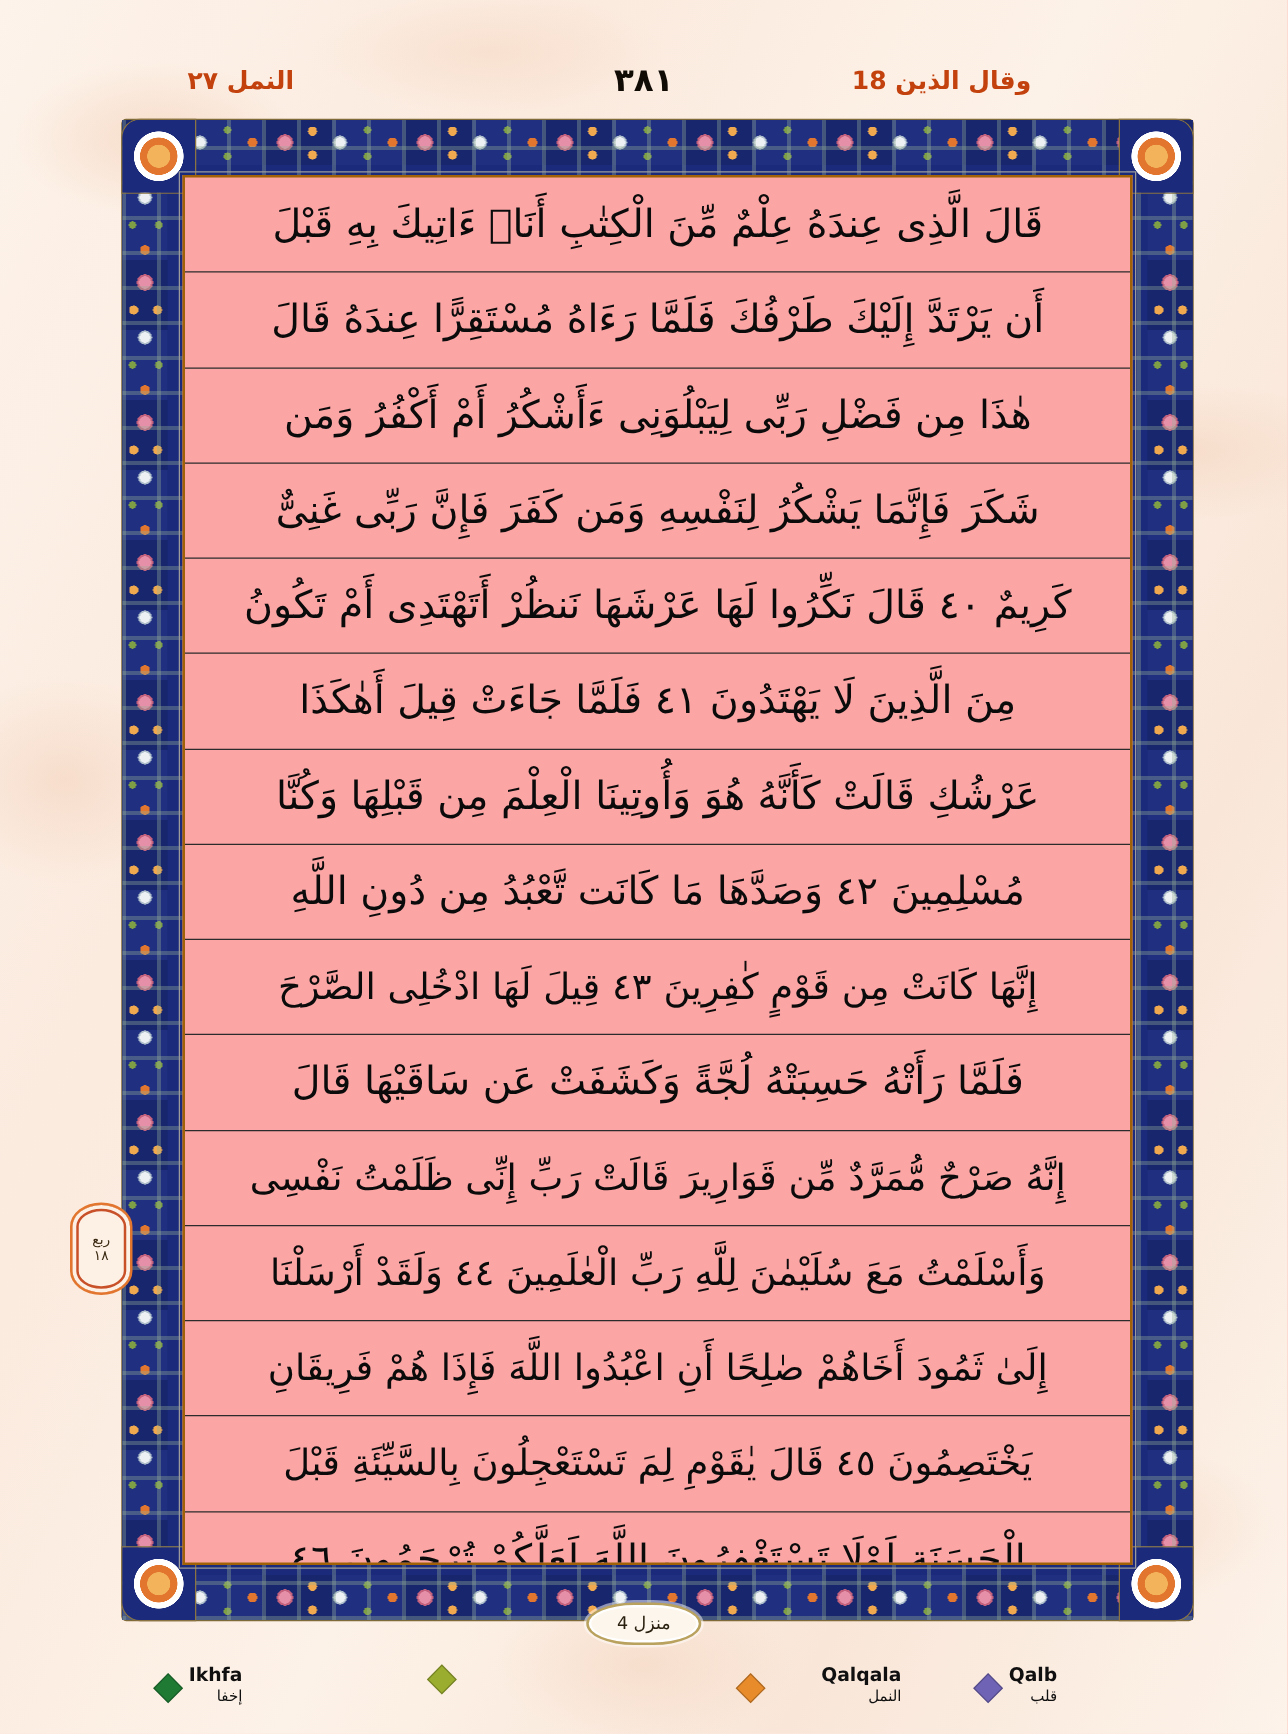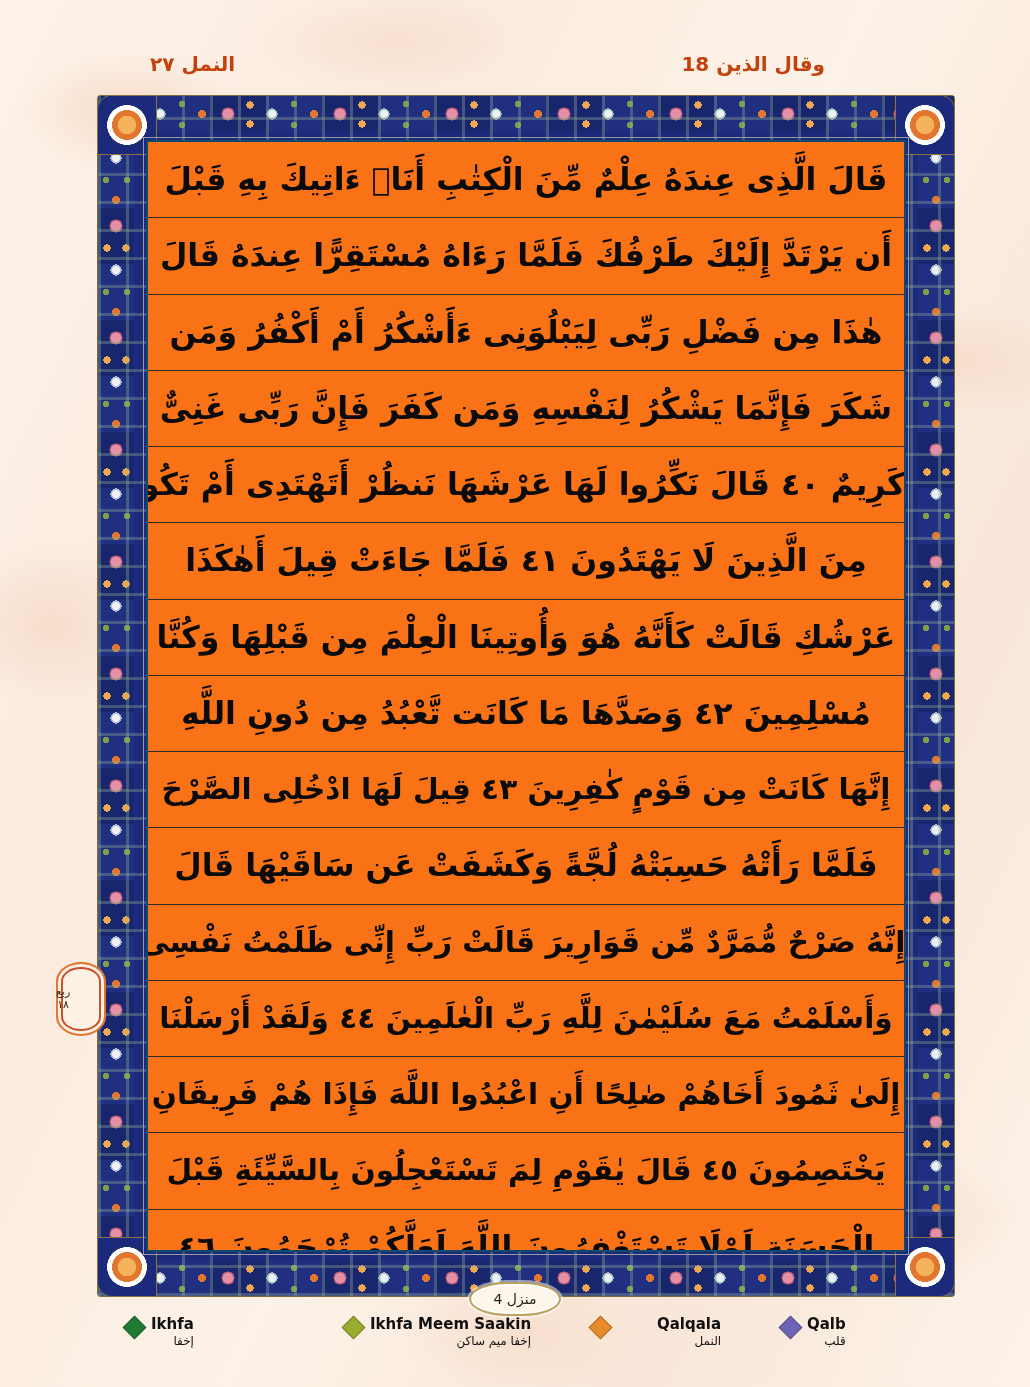--- a/index.html
+++ b/index.html
@@ -112,26 +112,25 @@
     box-shadow:0 0 0 1px #8a7340;
   }
   .corner.tl { left:0; top:0; border-top-left-radius:14px; }
   .corner.tr { right:0; top:0; border-top-right-radius:14px; }
   .corner.bl { left:0; bottom:0; border-bottom-left-radius:14px; }
   .corner.br { right:0; bottom:0; border-bottom-right-radius:14px; }
 
   
   #panel {
     position:absolute; left:48px; top:44px; right:48px; bottom:44px;
-    background:#f97316;
-    border:2px solid #0c4a6e;
+    background:#fca5a5;
+    border:2px solid #a16207;
     outline:1px solid #9a9a9a;
     outline-offset:2px;
     overflow:hidden;
-    font-weight:bold;
   }
 
   
   .qline {
     position:relative;
     height:76.25px;
     border-bottom:1.6px solid #2b2b2b;
     display:flex; align-items:center; justify-content:center;
     direction:rtl;
     padding:0 6px;
@@ -149,21 +148,21 @@
     text-align:center;
     letter-spacing:0.5px;
     transform:scaleX(1.02);
   }
   .qtext.stretch { font-size:29px; }
 
   
   #hizb {
     position:absolute; left:56px; top:962px;
     width:50px; height:74px; z-index:6;
-    display:flex; align-items:center; 
+    display:flex; align-items:center; justify-content:center;
   }
   #hizb .shape {
     position:absolute; inset:0;
     background:#fdf1e6;
     border:2px solid #e2762e;
     border-radius:50% / 26%;
     transform:rotate(0deg);
     box-shadow:inset 0 0 0 3px #fdf1e6, inset 0 0 0 5px #c9512a;
   }
   #hizb .lbl {
@@ -190,22 +189,22 @@
     font-size:14px; color:#2a2010; direction:rtl;
     font-family:"DejaVu Sans", sans-serif;
   }
 
   
   #legend {
     position:absolute; left:0; top:1316px; width:1030px; height:62px;
     z-index:5;
   }
   .leg-item {
-    position:absolute; top:0;
-    display:flex; align-items:flex-start; gap:8px;
+    position:absolute; top:16px;
+    display:flex; align-items:center; gap:8px;
   }
   .diamond {
     width:17px; height:17px; margin-top:3px;
     transform:rotate(45deg);
     border:1px solid rgba(0,0,0,.25);
     flex:0 0 auto;
   }
   .leg-txt { line-height:1.15; }
   .leg-en {
     font-family:"DejaVu Sans", sans-serif;
@@ -222,20 +221,21 @@
   #leg-2 { left:592px;gap:48px; }
   #leg-3 { left:782px; }
 </style>
 </head>
 <body>
 
 <div id="paper"></div>
 
 <div id="header">
   <div class="hdr-txt" id="hdr-surah">النمل ٢٧</div>
+  <div id="hdr-page">٣٨١</div>
   <div class="hdr-txt" id="hdr-juz">وقال الذين 18</div>
 </div>
 
 <div id="frame">
   <div class="border-band"></div>
   <div class="orn orn-h orn-top"></div>
   <div class="orn orn-h orn-bot"></div>
   <div class="orn orn-v orn-left"></div>
   <div class="orn orn-v orn-right"></div>
   <div class="vine"></div>
@@ -306,24 +306,20 @@
 <div id="legend">
   <div class="leg-item" id="leg-0">
     <div class="diamond" style="background: rgb(31, 122, 52);"></div>
     <div class="leg-txt">
       <div class="leg-en">Ikhfa</div>
       <div class="leg-ar">إخفا</div>
     </div>
   </div>
   <div class="leg-item" id="leg-1">
     <div class="diamond" style="background: rgb(154, 173, 46);"></div>
-    <div class="leg-txt">
-      <div class="leg-en">Ikhfa Meem Saakin</div>
-      <div class="leg-ar">إخفا ميم ساكن</div>
-    </div>
   </div>
   <div class="leg-item" id="leg-2">
     <div class="diamond" style="background: rgb(232, 139, 42);"></div>
     <div class="leg-txt">
       <div class="leg-en">Qalqala</div>
       <div class="leg-ar">النمل</div>
     </div>
   </div>
   <div class="leg-item" id="leg-3">
     <div class="diamond" style="background: rgb(111, 99, 181);"></div>

